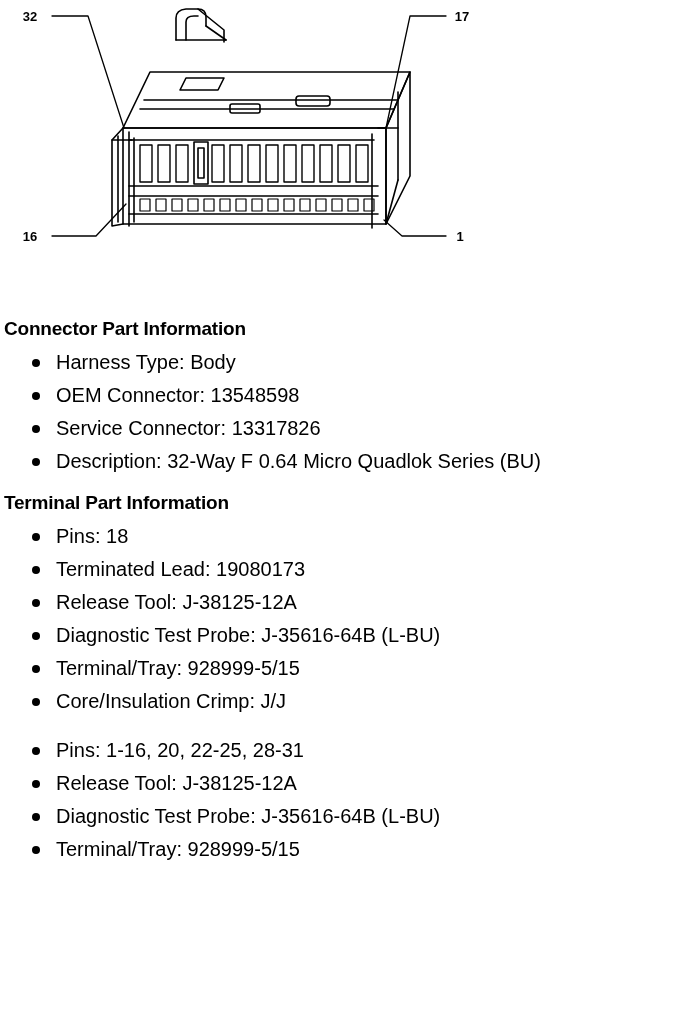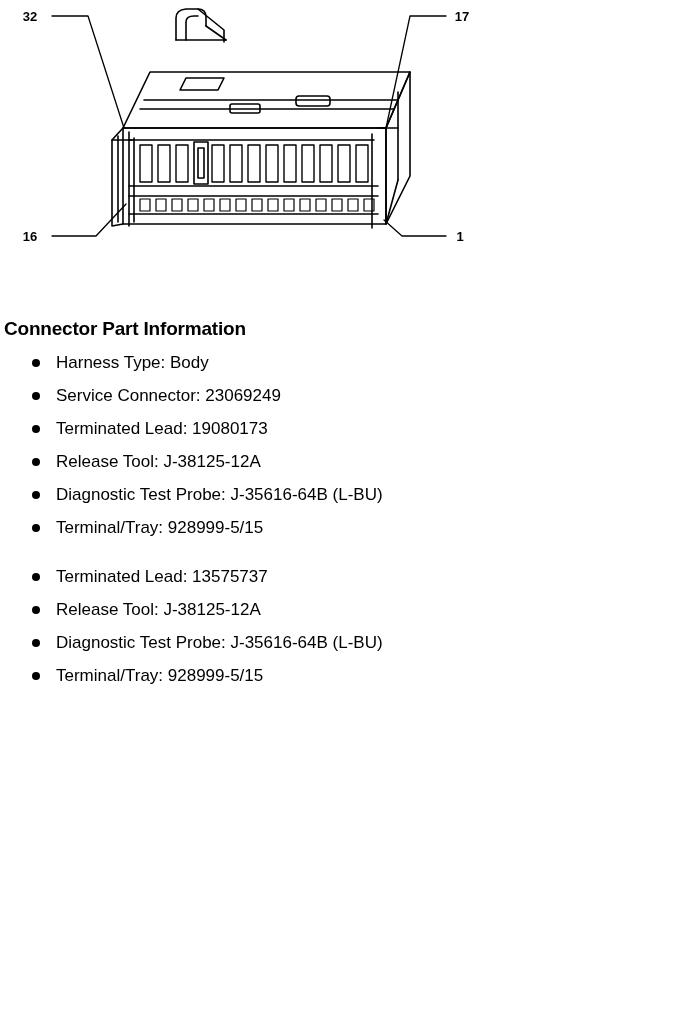--- a/index.html
+++ b/index.html
@@ -41,21 +41,21 @@
   }
 
   ul.bullets {
     list-style: none;
     margin: 0;
     padding: 0 0 0 28px;
   }
 
   ul.bullets li {
     position: relative;
-    font-size: 17px;
+    font-size: 20px;
     line-height: 33px;
     padding-left: 28px;
     white-space: nowrap;
   }
 
   ul.bullets li::before {
     content: "";
     position: absolute;
     left: 4px;
     top: 13px;
@@ -166,32 +166,37 @@
     <text class="callout-label" x="30" y="241" text-anchor="middle">16</text>
     <text class="callout-label" x="460" y="241" text-anchor="middle">1</text>
   </svg>
 </div>
 
 <div class="content">
 
   <h2 class="section-title">Connector Part Information</h2>
   <ul class="bullets">
     <li>Harness Type: Body</li>
-    <li>Service Connector: 23069249</li>
+    <li>OEM Connector: 13548598</li>
+    <li>Service Connector: 13317826</li>
+    <li>Description: 32-Way F 0.64 Micro Quadlok Series (BU)</li>
   </ul>
 
+  <h2 class="section-title">Terminal Part Information</h2>
   <ul class="bullets">
+    <li>Pins: 18</li>
     <li>Terminated Lead: 19080173</li>
     <li>Release Tool: J-38125-12A</li>
     <li>Diagnostic Test Probe: J-35616-64B (L-BU)</li>
     <li>Terminal/Tray: 928999-5/15</li>
+    <li>Core/Insulation Crimp: J/J</li>
   </ul>
 
   <div class="group-gap"></div>
 
   <ul class="bullets">
-    <li>Terminated Lead: 13575737</li>
+    <li>Pins: 1-16, 20, 22-25, 28-31</li>
     <li>Release Tool: J-38125-12A</li>
     <li>Diagnostic Test Probe: J-35616-64B (L-BU)</li>
     <li>Terminal/Tray: 928999-5/15</li>
   </ul>
 
 </div>
 
 </body></html>

